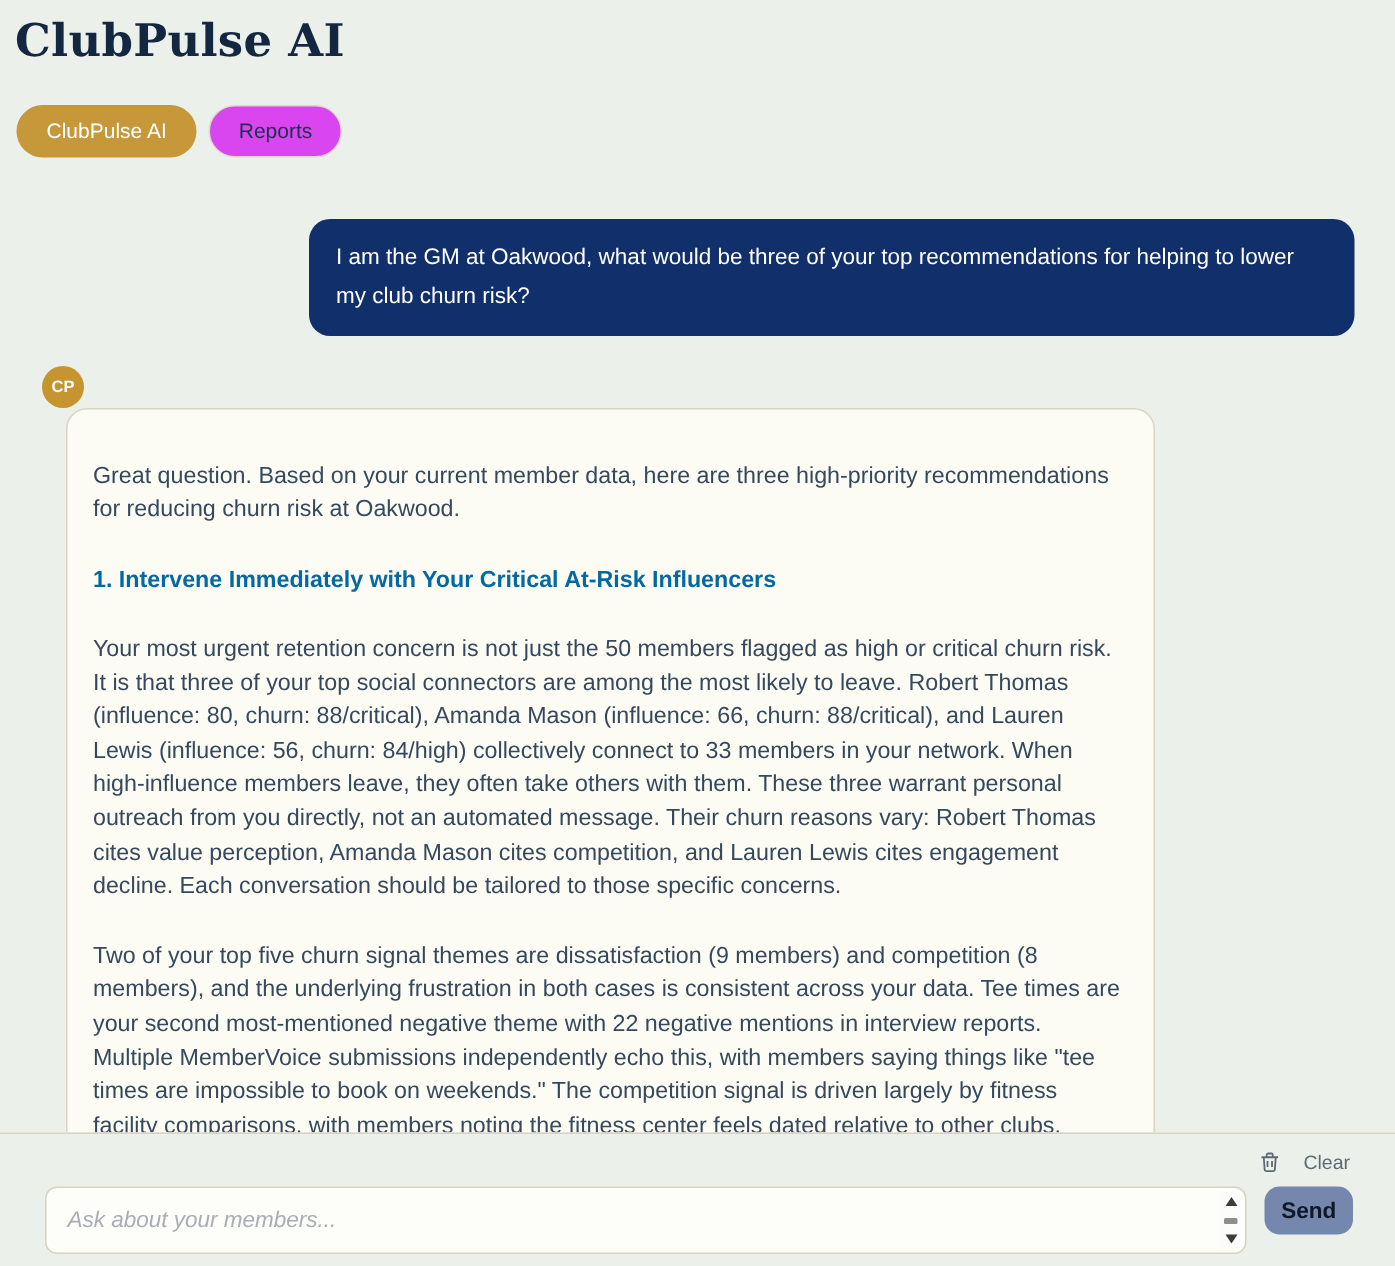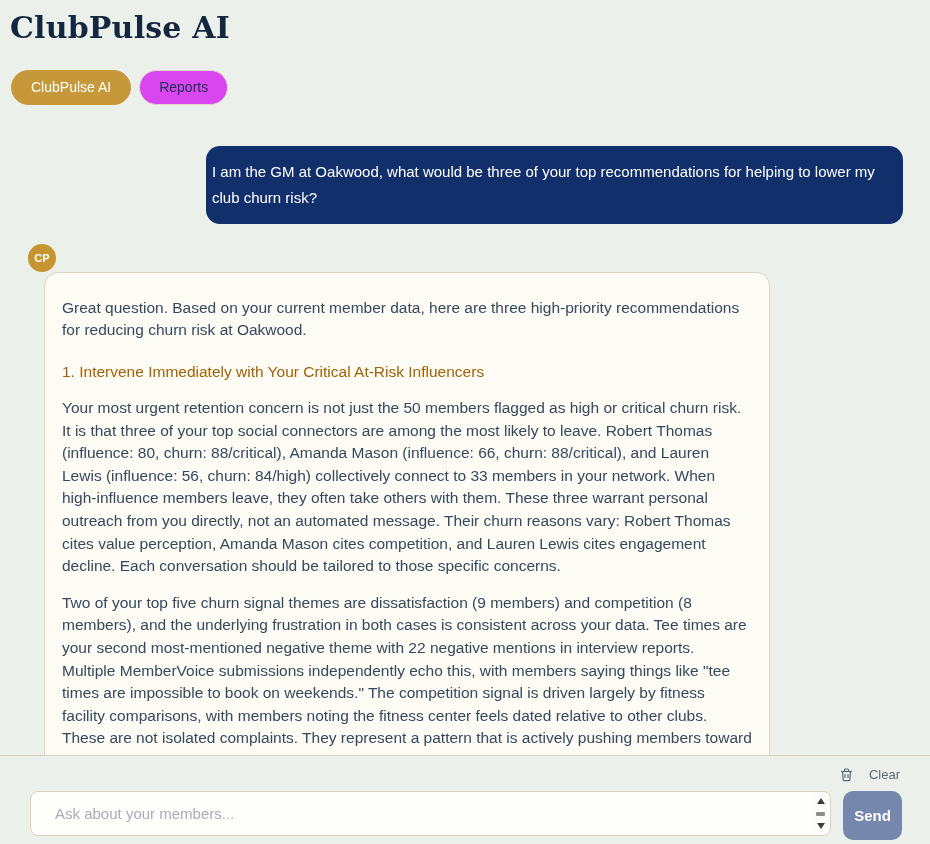--- a/index.html
+++ b/index.html
@@ -37,21 +37,21 @@
   .tab.inactive { background: #d946ef; color: #1d3050; border-color: #e0d8c8; }
 
   
   .chat { flex: 1 1 auto; overflow: hidden; padding: 0 27px 0 28px; }
   .user-row { display: flex; justify-content: flex-end; margin-top: 41px; }
   .user-bubble {
     max-width: 697px;
     background: #102f6b;
     color: #ffffff;
     border-radius: 14px;
-    padding: 13px 6px;
+    padding: 13px 18px;
     font-size: 15px;
     line-height: 26px;
   }
   .ai-row { display: flex; align-items: flex-start; margin-top: 20px; flex-direction: column; }
   .avatar {
     flex: 0 0 auto;
     width: 28px; height: 28px;
     border-radius: 50%;
     background: #c69530;
     color: #ffffff;
@@ -61,31 +61,31 @@
   .ai-card {
     margin-left: 16px;
     margin-right: 133px;
     flex: 1 1 auto;
     background: #fcfbf4;
     border: 1px solid #dbd4c2;
     border-radius: 14px;
     padding: 10px 17px 18px 17px;
   }
   .ai-card p {
-    margin: 14px 0;
+    margin: 24px 0;
     font-size: 15.5px;
     line-height: 22.6px;
     color: #36495c;
   }
   .ai-card .msg-heading {
     margin: 19px 0 14px 0;
     font-size: 15.5px;
     line-height: 22px;
-    font-weight: normal;
-    color: #a16207;
+    font-weight: bold;
+    color: #0369a1;
   }
 
   
   .footer {
     flex: 0 0 auto;
     border-top: 1px solid #d8d4c5;
     padding: 9px 28px 0 30px;
     height: 89px;
     background: #ecf0eb;
   }
@@ -103,45 +103,46 @@
     flex: 1 1 auto;
     height: 45px;
     background: #fdfdfa;
     border: 1px solid #d9d2bf;
     border-radius: 8px;
   }
   .input-wrap textarea {
     width: 100%; height: 100%;
     border: none; outline: none; resize: none;
     background: transparent;
-    padding: 13px 26px 0 24px;
+    padding: 13px 26px 0 14px;
     font-size: 15px;
     color: #36495c;
     font-family: "Liberation Sans", sans-serif;
     overflow: hidden;
+    font-style: italic;
   }
   .input-wrap textarea::placeholder { color: #a8aeb4; }
   .fake-scrollbar {
     position: absolute; right: 2px; top: 2px; bottom: 2px;
     width: 15px;
     background: #fcfcfb;
     display: flex; flex-direction: column;
     justify-content: space-between; align-items: center;
     padding: 4px 0;
     border-radius: 0 6px 6px 0;
   }
   .sb-up { width: 0; height: 0; border-left: 4px solid transparent; border-right: 4px solid transparent; border-bottom: 6px solid #3c3c3c; }
   .sb-thumb { width: 9px; height: 4px; background: #8d8d8d; border-radius: 1px; }
   .sb-down { width: 0; height: 0; border-left: 4px solid transparent; border-right: 4px solid transparent; border-top: 6px solid #3c3c3c; }
   .send-btn {
     flex: 0 0 auto;
-    width: 59px; height: 49px;
+    width: 59px; height: 32px;
     border: none; border-radius: 10px;
     background: #7587ad;
-    color: #ffffff;
+    color: #0f172a;
     font-size: 15px; font-weight: 600;
     font-family: "Liberation Sans", sans-serif;
     cursor: pointer;
   }
 </style>
 </head>
 <body>
 
 <div class="page">
 

